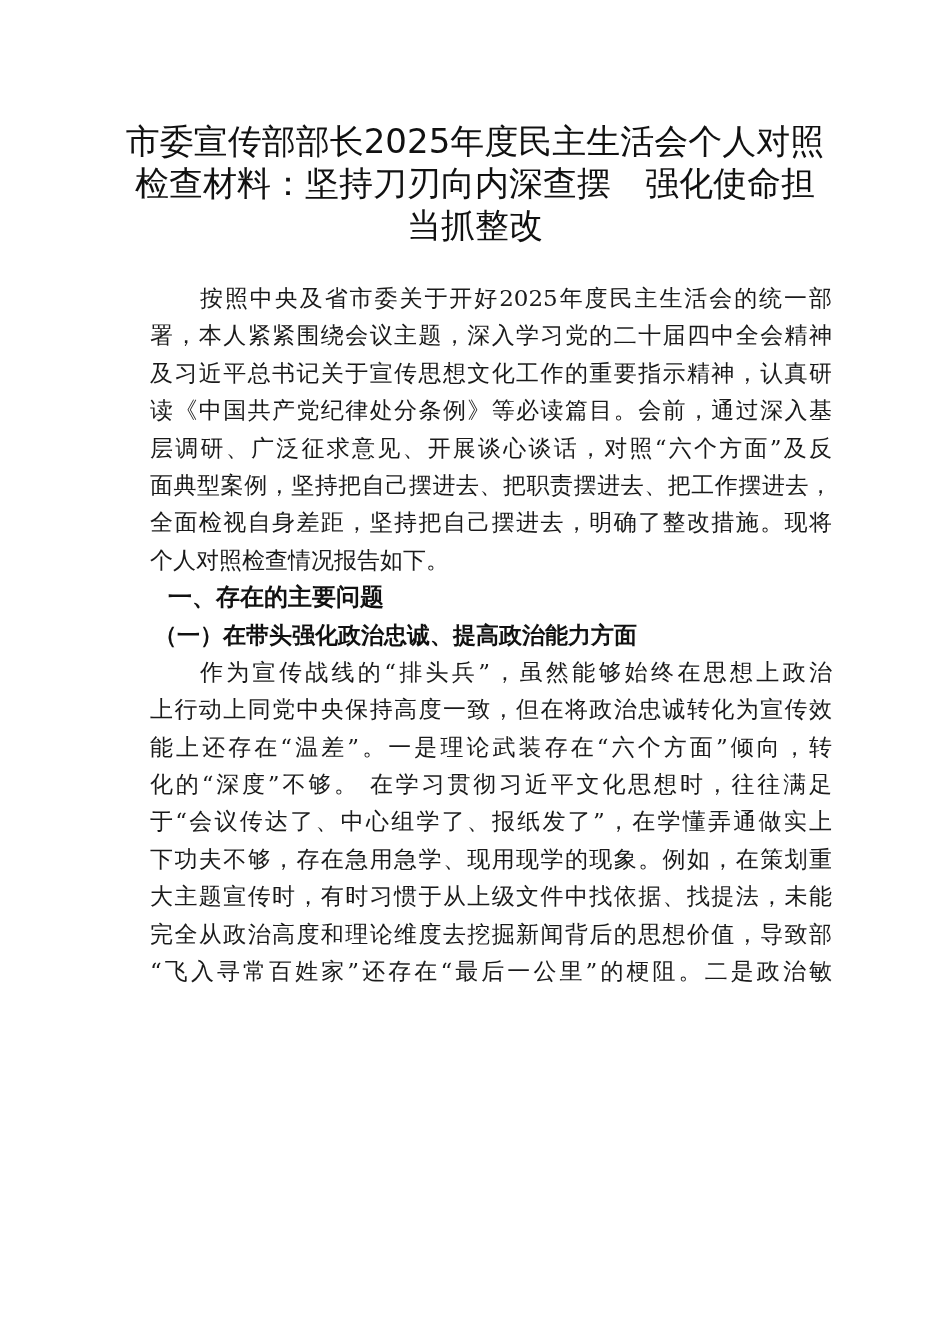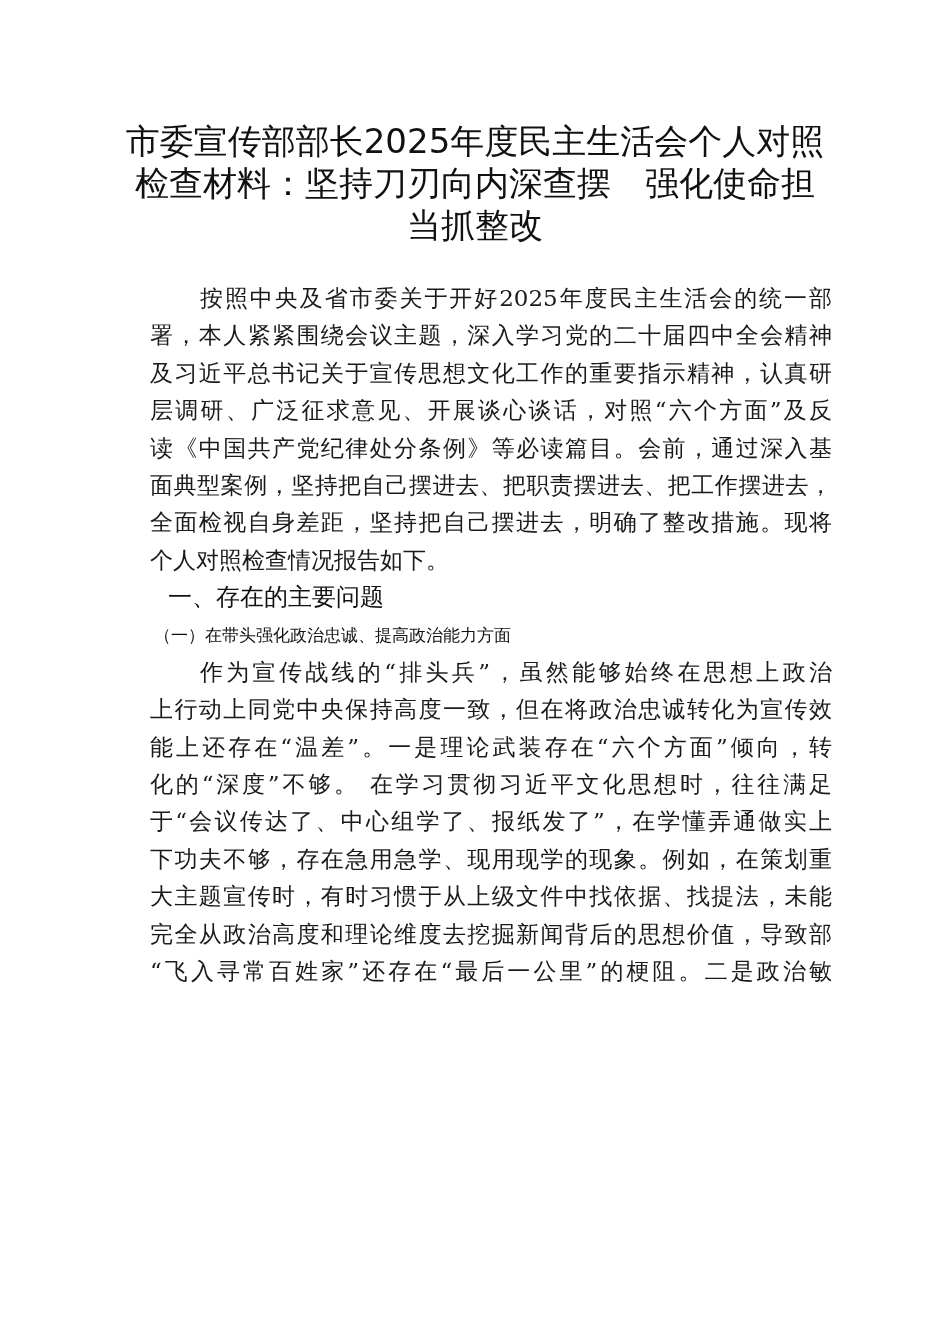--- a/index.html
+++ b/index.html
@@ -9,41 +9,41 @@
     font-family: "DejaVu Sans", "Liberation Sans", sans-serif; font-size: 34px; line-height: 42px;
     color: #111; font-weight: normal; letter-spacing: 0px; }
   .title .tl { display: block; white-space: nowrap; }
   .body { position: absolute; left: 118px; top: 280px; width: 714px;
     font-family: "DejaVu Serif", "Liberation Serif", serif; font-size: 23px; color: #1a1a1a; }
   .ln { display: block; height: 37.4px; line-height: 37.4px; white-space: nowrap;
     text-align: justify; text-align-last: justify; margin-left: 32px; }
   .ln.last { text-align-last: left; }
   .ln.indent { padding-left: 50px; }
   .h1 { font-family: "DejaVu Sans", "Liberation Sans", sans-serif; font-size: 24px; padding-left: 50px;
-    height: 37.4px; line-height: 37.4px; display:block; white-space: nowrap; color:#111; }
-  .h2 { font-family: "DejaVu Sans", "Liberation Sans", sans-serif; font-weight: normal; font-size: 17px;
+    height: 37.4px; line-height: 37.4px; display:block; white-space: nowrap; color:#111;font-weight:bold; }
+  .h2 { font-family: "DejaVu Sans", "Liberation Sans", sans-serif; font-weight: bold; font-size: 23px;
     padding-left: 50px; height: 37.4px; line-height: 37.4px; display:block; white-space: nowrap; color:#111; }
 </style>
 </head>
 <body>
 
 <div class="page">
   <div class="title">
     <span class="tl">市委宣传部部长2025年度民主生活会个人对照</span>
     <span class="tl">检查材料：坚持刀刃向内深查摆　强化使命担</span>
     <span class="tl">当抓整改</span>
   </div>
 
   <div class="body">
     <div>
       <span class="ln indent">按照中央及省市委关于开好2025年度民主生活会的统一部</span>
       <span class="ln">署，本人紧紧围绕会议主题，深入学习党的二十届四中全会精神</span>
       <span class="ln">及习近平总书记关于宣传思想文化工作的重要指示精神，认真研</span>
+      <span class="ln">读《中国共产党纪律处分条例》等必读篇目。会前，通过深入基</span>
       <span class="ln">层调研、广泛征求意见、开展谈心谈话，对照“六个方面”及反</span>
-      <span class="ln">读《中国共产党纪律处分条例》等必读篇目。会前，通过深入基</span>
       <span class="ln">面典型案例，坚持把自己摆进去、把职责摆进去、把工作摆进去，</span>
       <span class="ln">全面检视自身差距，坚持把自己摆进去，明确了整改措施。现将</span>
       <span class="ln last">个人对照检查情况报告如下。</span>
     </div>
 
     <span class="h1">一、存在的主要问题</span>
     <span class="h2" style="padding-left:36px;">（一）在带头强化政治忠诚、提高政治能力方面</span>
 
     <div>
       <span class="ln indent">作为宣传战线的“排头兵”，虽然能够始终在思想上政治</span>

